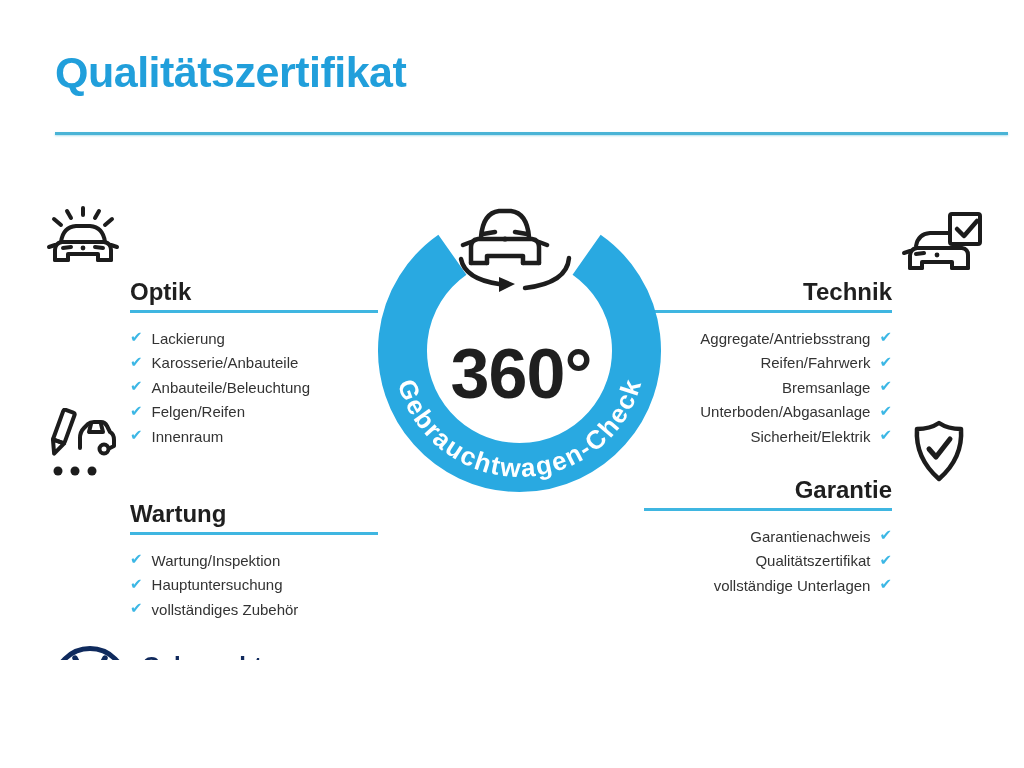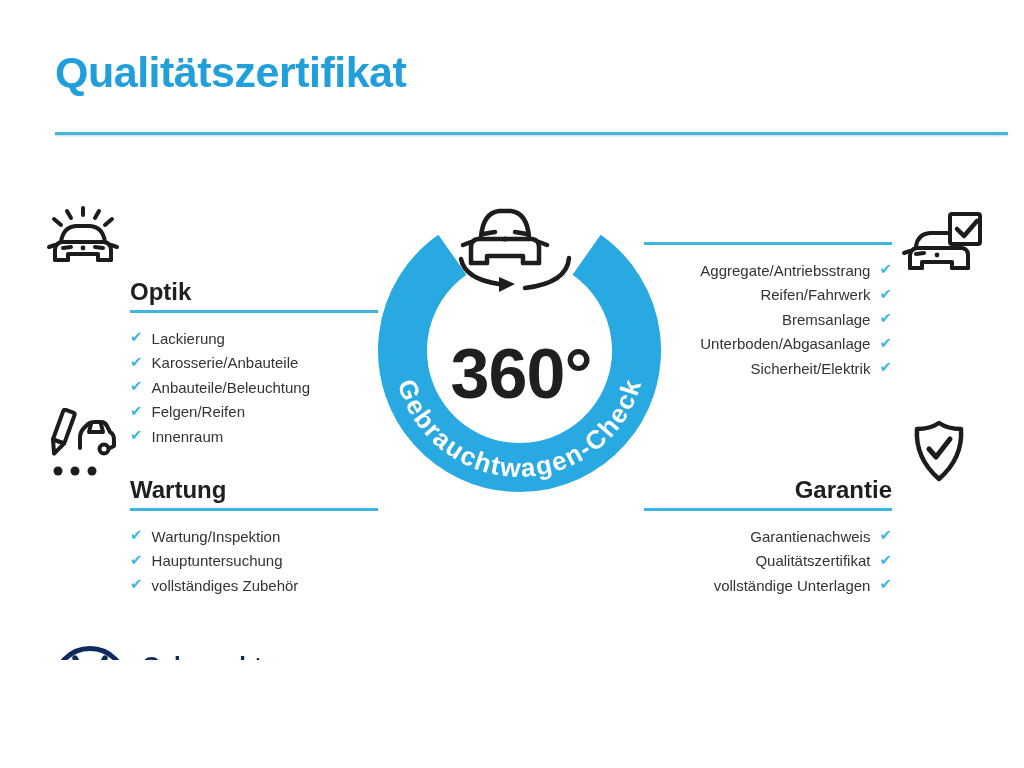--- a/index.html
+++ b/index.html
@@ -84,21 +84,21 @@
       </g>
       <path d="M38 40 L38 30 Q38 24 42 20 L46 16 Q48 14 52 14 L59 14 Q63 14 65 18 L68 24 Q72 26 72 32 L72 38 L68 40"></path>
       <path d="M49 16 L47 24 L61 24 L59 16"></path>
     </g>
     <circle cx="62" cy="41" r="4.5" fill="none" stroke="#1c1c1c" stroke-width="4"></circle>
     <circle cx="16" cy="63" r="4.5" fill="#1c1c1c"></circle>
     <circle cx="33" cy="63" r="4.5" fill="#1c1c1c"></circle>
     <circle cx="50" cy="63" r="4.5" fill="#1c1c1c"></circle>
   </svg>
 
-  <div class="col left" style="left:130px;top:436px">
+  <div class="col left" style="left:130px;top:460px">
     <div class="sec-head">Wartung</div>
     <div class="sec-rule"></div>
     <div class="items">
       <div class="item">
           <span class="chk">✔</span>
           <span>Wartung/Inspektion</span>
         </div>
       <div class="item">
           <span class="chk">✔</span>
           <span>Hauptuntersuchung</span>
@@ -118,20 +118,21 @@
       <path d="M22 58 L22 52 L52 52 L52 58"></path>
       <path d="M10 41 L4 43"></path>
       <path d="M16 44 L24 43"></path>
     </g>
     <circle cx="37" cy="45" r="2.4" fill="#1c1c1c"></circle>
     <rect x="50" y="4" width="30" height="30" rx="2" fill="#ffffff" stroke="#1c1c1c" stroke-width="4"></rect>
     <path d="M57 19 L64 26 L77 11" fill="none" stroke="#1c1c1c" stroke-width="4.5" stroke-linecap="round" stroke-linejoin="round"></path>
   </svg>
 
   <div class="col right" style="left:560px;top:238px">
+    <div class="sec-head">Technik</div>
     <div class="sec-rule"></div>
     <div class="items">
       <div class="item">
           <span>Aggregate/Antriebsstrang</span>
           <span class="chk">✔</span>
         </div>
       <div class="item">
           <span>Reifen/Fahrwerk</span>
           <span class="chk">✔</span>
         </div>

